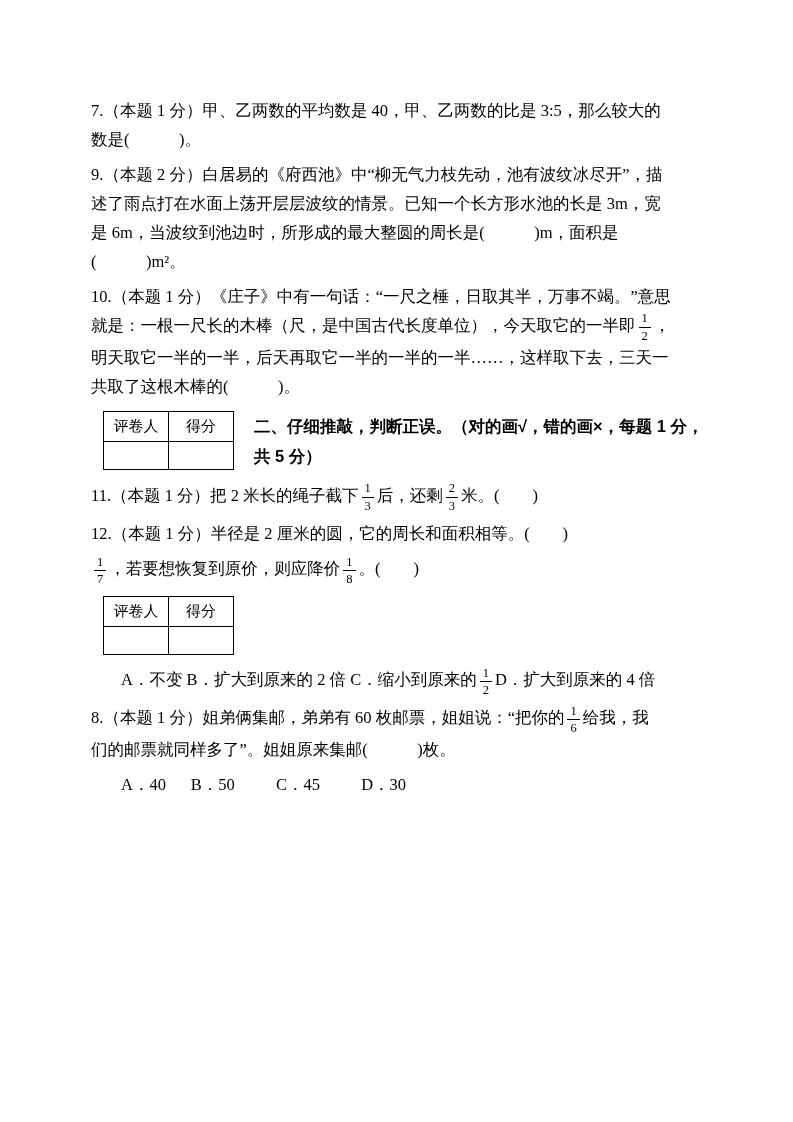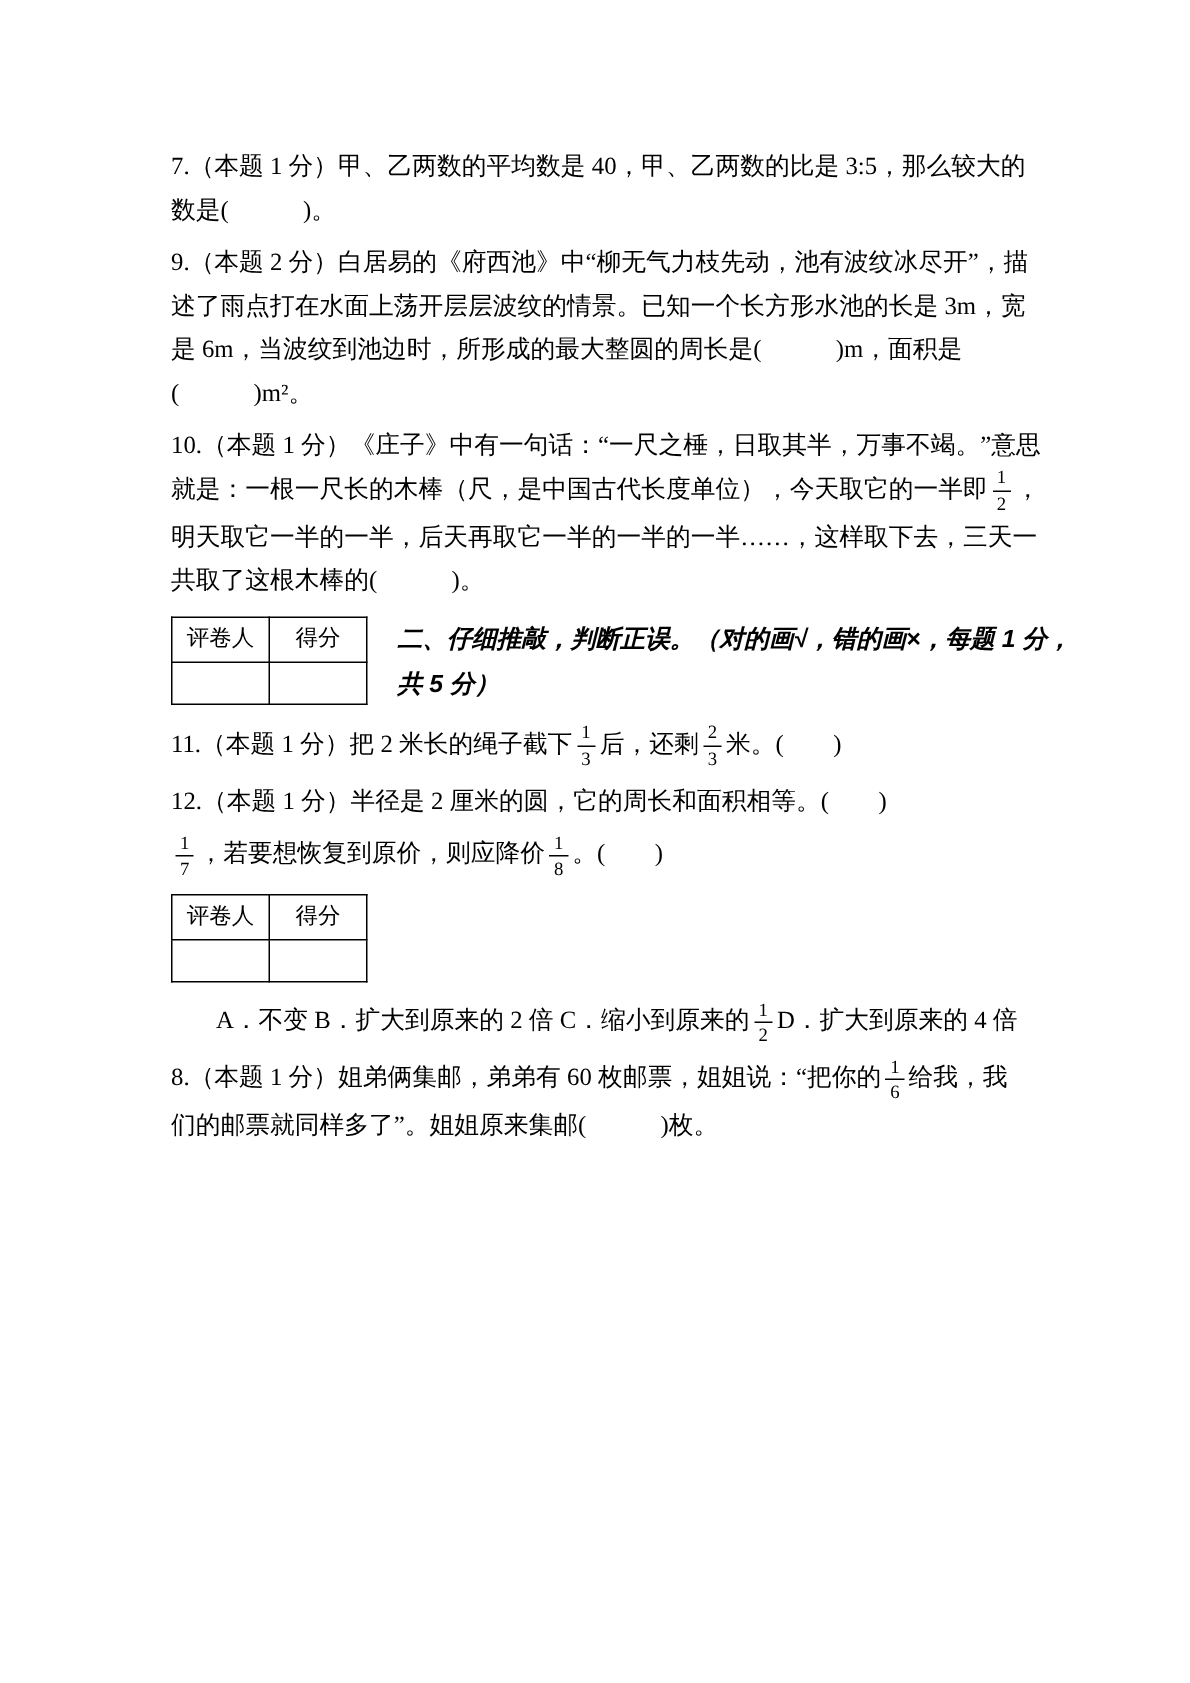--- a/index.html
+++ b/index.html
@@ -7,21 +7,21 @@
     position:relative;
     width:793px;
     height:1122px;
     margin:0 auto;
     background:#ffffff;
     color:#000;
     font-family:"Liberation Serif","DejaVu Serif",serif;
     font-size:16.5px;
     line-height:29px;
     box-sizing:border-box;
-    padding:96px 70px 0 114px;
+    padding:96px 70px 0 91px;
     overflow:hidden;
   }
   .para{
     margin:0 0 6px 0;
     white-space:pre-wrap;
   }
   .para.indent{ padding-left:30px; }
   .frac{
     display:inline-flex;
     flex-direction:column;
@@ -30,21 +30,21 @@
     line-height:1.15;
     font-size:12.5px;
     margin:0 3px;
   }
   .frac .num{ border-bottom:1px solid #000; padding:0 3px 1px 3px; }
   .frac .den{ padding-top:1px; }
   .section{
     display:flex;
     align-items:flex-start;
     gap:20px;
-    margin:8px 0 10px 0;
+    margin:8px 0 10px 12px;
   }
   table.grader{
     border-collapse:collapse;
     flex:0 0 auto;
     margin-top:2px;
   }
   table.grader td{
     border:1px solid #000;
     width:64px;
     height:27px;
@@ -52,21 +52,20 @@
     vertical-align:middle;
     font-size:15px;
     padding:0;
   }
   .heading{
     font-family:"Liberation Sans","DejaVu Sans",sans-serif;
     font-weight:bold;
     white-space:pre-wrap;
     padding-top:2px;
     line-height:30px;
-    font-style:italic;
   }
 </style>
 </head>
 <body>
 
 <div class="page">
   <div id="content">
       <p class="para"><span>7.（本题 1 分）甲、乙两数的平均数是 40，甲、乙两数的比是 3:5，那么较大的
 数是(            )。</span></p>
       <p class="para"><span>9.（本题 2 分）白居易的《府西池》中“柳无气力枝先动，池有波纹冰尽开”，描
@@ -106,14 +105,15 @@
             <tr>
               <td></td>
               <td></td>
             </tr>
           </tbody>
         </table>
       </div>
       <p class="para indent"><span>A．不变 B．扩大到原来的 2 倍 C．缩小到原来的</span><span class="frac"><span class="num">1</span><span class="den">2</span></span><span>D．扩大到原来的 4 倍</span></p>
       <p class="para"><span>8.（本题 1 分）姐弟俩集邮，弟弟有 60 枚邮票，姐姐说：“把你的</span><span class="frac"><span class="num">1</span><span class="den">6</span></span><span>给我，我
 们的邮票就同样多了”。姐姐原来集邮(            )枚。</span></p>
+      <p class="para indent"><span>A．40      B．50          C．45          D．30</span></p>
     </div>
 </div>
 
 </body></html>

